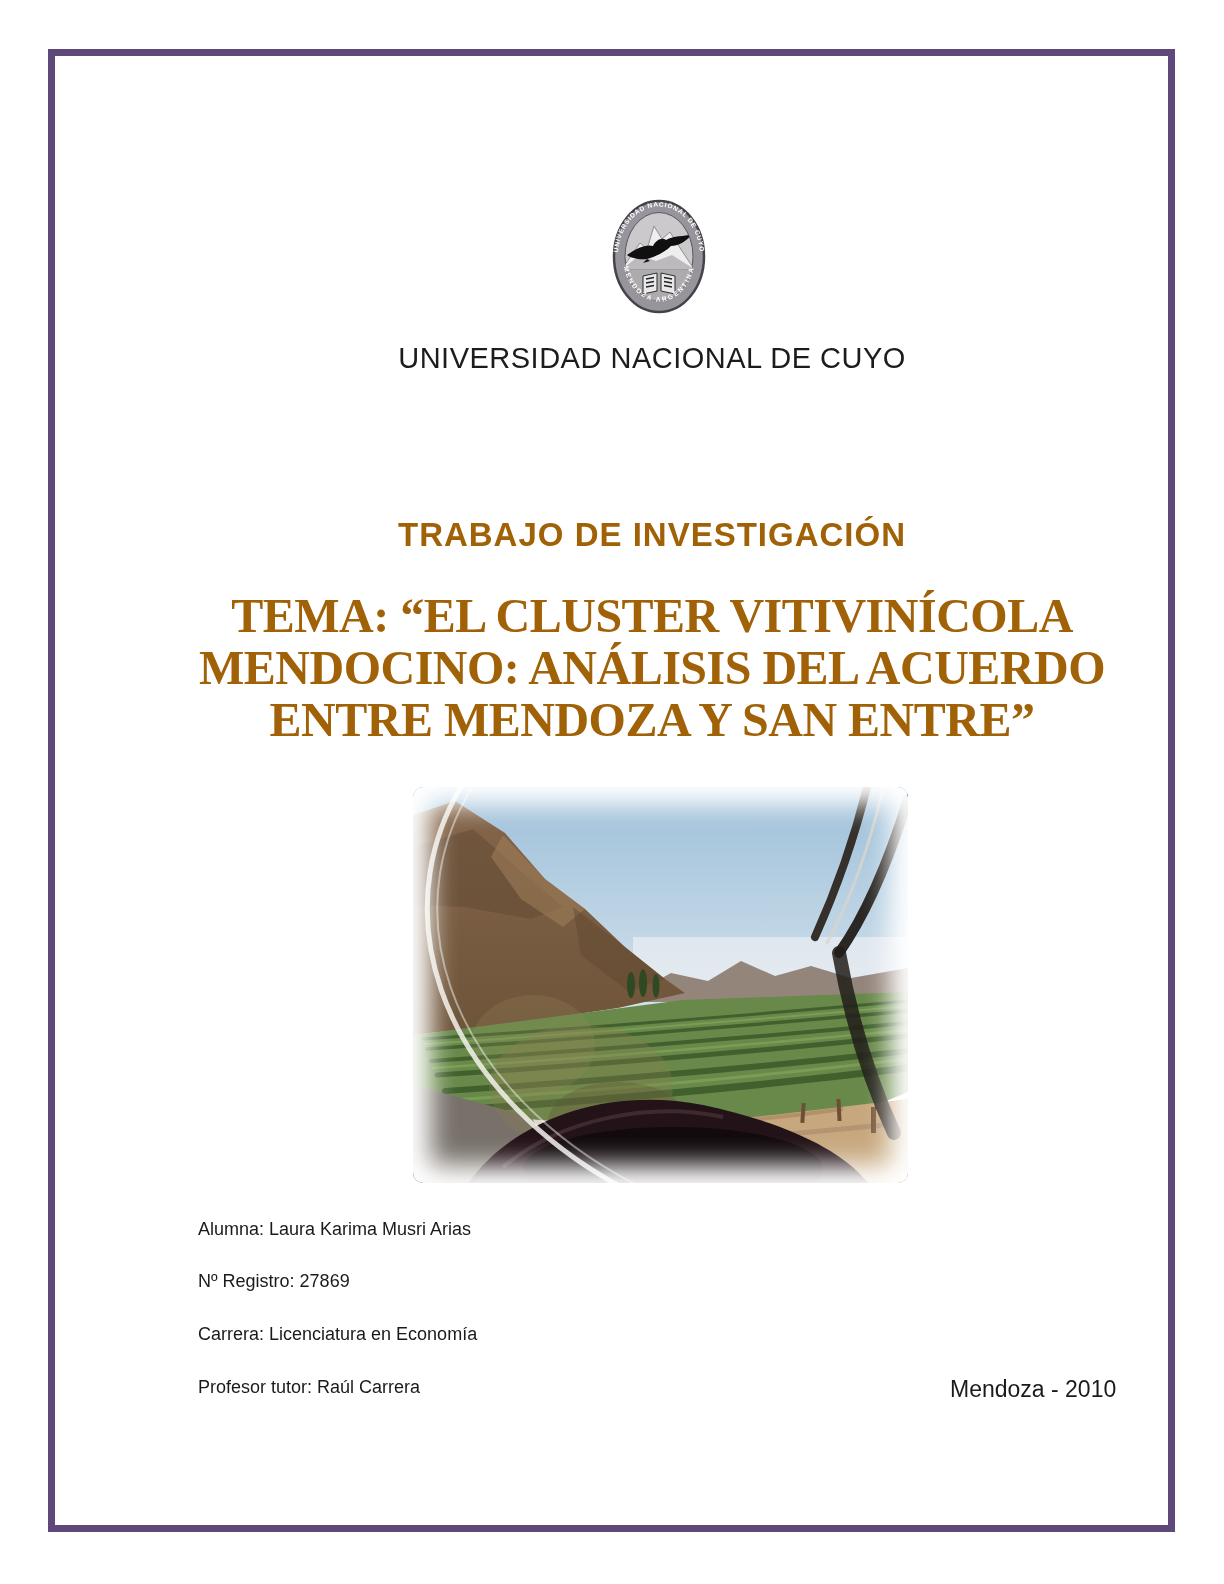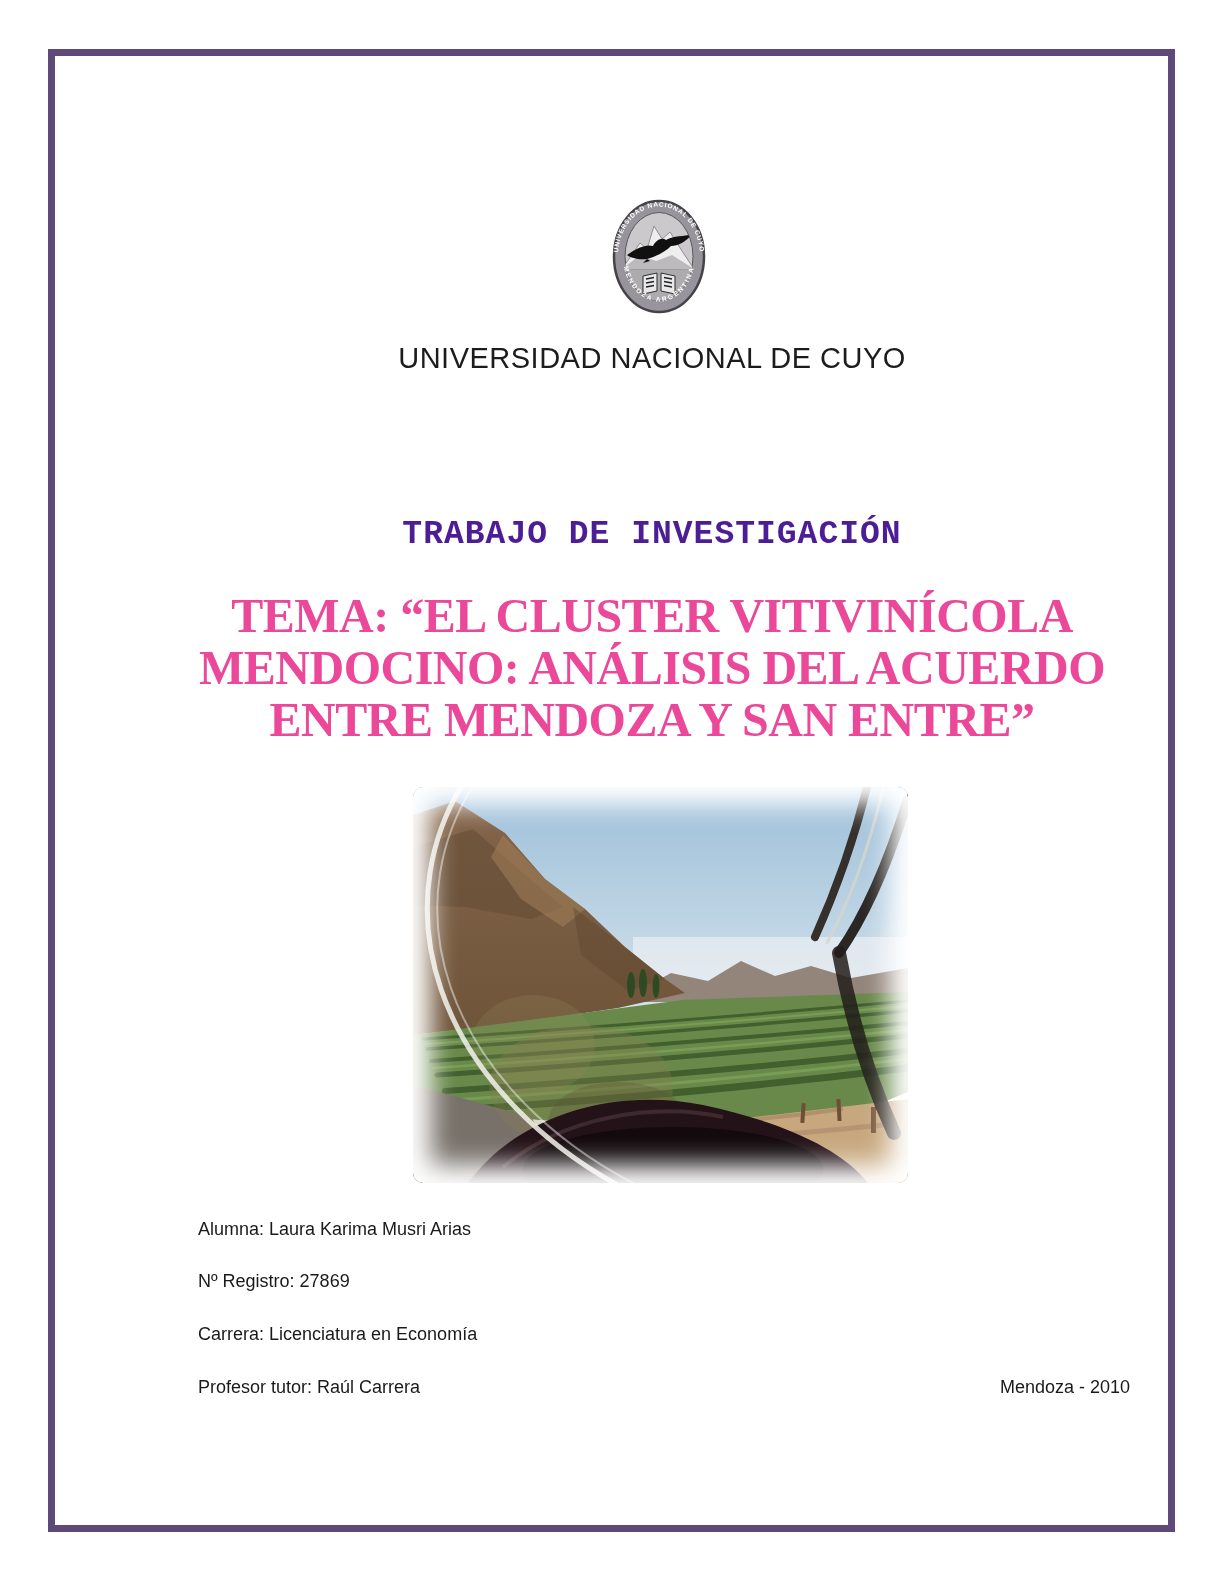--- a/index.html
+++ b/index.html
@@ -32,36 +32,36 @@
     text-align: center;
     line-height: 1;
     white-space: nowrap;
   }
   .sans-head {
     font-size: 29px;
     letter-spacing: 0.5px;
     color: #1c1c1c;
   }
   .work-kind {
-    font-family: Liberation Mono, monospace;
+    font-family: Liberation Sans, sans-serif;
     font-weight: bold;
     font-size: 33px;
     letter-spacing: 1px;
-    color: #4c1d95;
+    color: #a16207;
   }
   .main-title {
     left: 150px;
     width: 1004px;
     text-align: center;
     font-family: "Liberation Serif", serif;
     font-weight: bold;
     font-size: 48px;
     line-height: 52px;
     letter-spacing: -0.5px;
-    color: #ec4899;
+    color: #a16207;
     white-space: nowrap;
   }
   .seal-wrap {
     left: 612px;
     top: 199px;
     width: 94px;
     height: 115px;
   }
   .photo-wrap {
     left: 413px;
@@ -82,22 +82,22 @@
   .detail-line {
     left: 198px;
     font-size: 18px;
     line-height: 1;
     color: #1a1a1a;
     white-space: nowrap;
   }
   .place-year {
     left: 950px;
     width: 180px;
-    text-align: right;
-    font-size: 18px;
+    text-align: left;
+    font-size: 23px;
     line-height: 1;
     color: #1a1a1a;
     white-space: nowrap;
   }
 </style>
 </head>
 <body>
 
 <div class="page">
 

